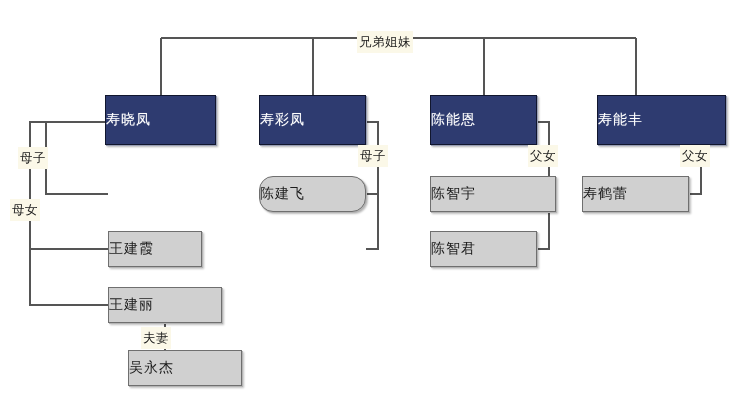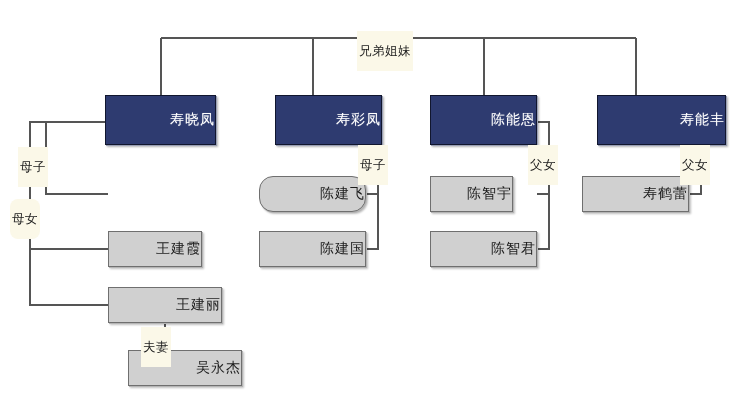--- a/index.html
+++ b/index.html
@@ -8,21 +8,21 @@
     background:#ffffff;
     font-family:"Liberation Sans","DejaVu Sans",sans-serif;
     overflow:hidden;
   }
   #canvas{position:relative;width:743px;height:414px;}
   svg.wires{position:absolute;left:0;top:0;width:743px;height:414px;pointer-events:none;}
 
   .node{
     position:absolute;
     box-sizing:border-box;
-    display:flex;align-items:center;justify-content:flex-end;
+    display:flex;align-items:center;justify-content:flex-start;
     font-size:14px;
     letter-spacing:1px;
     white-space:nowrap;
     z-index:3;
   }
   .node.primary{
     background:#2e3b70;
     color:#ffffff;
     border:1px solid #11162e;
     box-shadow:1px 1px 0 #9aa0b5, 2px 2px 2px rgba(0,0,0,.30);
@@ -34,21 +34,21 @@
     border:1px solid #6f6f6f;
     box-shadow:1px 1px 0 #b5b5b5, 2px 2px 2px rgba(0,0,0,.25);
   }
 
   .rel{
     position:absolute;
     background:#fbf8e8;
     color:#1a1a1a;
     font-size:12.5px;
     line-height:14px;
-    padding:13px 2px;
+    padding:4px 2px;
     white-space:nowrap;
     letter-spacing:.5px;
     z-index:5;
   }
 </style>
 </head>
 <body>
 
 <div id="canvas">
 
@@ -74,21 +74,21 @@
       <path d="M537,122 H549 V194 H537"></path>
       <path d="M549,194 V249 H537"></path>
 
       <path d="M689,122 H701 V194 H689"></path>
     </g>
   </svg>
 
   <div class="node primary" style="left:105px;top:95px;width:111px;height:50px;">
     <span>寿晓凤</span>
   </div>
-  <div class="node primary" style="left:259px;top:95px;width:107px;height:50px;margin-left:16px;">
+  <div class="node primary" style="left:259px;top:95px;width:107px;height:50px;">
     <span>寿彩凤</span>
   </div>
   <div class="node primary" style="left:430px;top:95px;width:107px;height:50px;">
     <span>陈能恩</span>
   </div>
   <div class="node primary" style="left:597px;top:95px;width:129px;height:50px;">
     <span>寿能丰</span>
   </div>
 
   <div class="node secondary" style="left:108px;top:231px;width:94px;height:36px;">
@@ -96,34 +96,31 @@
   </div>
   <div class="node secondary" style="left:108px;top:287px;width:114px;height:36px;">
     <span>王建丽</span>
   </div>
   <div class="node secondary" style="left:108px;top:350px;width:114px;height:36px;margin-left:20px;">
     <span>吴永杰</span>
   </div>
   <div class="node secondary" style="left:259px;top:176px;width:107px;height:36px;border-radius:14px;">
     <span>陈建飞</span>
   </div>
-  <div class="node secondary" style="left:259px;top:231px;width:107px;height:36px;">
-    <span>陈建国</span>
-  </div>
-  <div class="node secondary" style="left:430px;top:176px;width:83px;height:36px;padding-left:32px;">
+  <div class="node secondary" style="left:430px;top:176px;width:126px;height:36px;">
     <span>陈智宇</span>
   </div>
   <div class="node secondary" style="left:430px;top:231px;width:107px;height:36px;">
     <span>陈智君</span>
   </div>
   <div class="node secondary" style="left:582px;top:176px;width:107px;height:36px;">
     <span>寿鹤蕾</span>
   </div>
 
   <div class="rel" style="left:357px;top:31px;">兄弟姐妹</div>
   <div class="rel" style="left:18px;top:147px;">母子</div>
-  <div class="rel" style="left:10px;top:199px;border-radius:8px;">母女</div>
+  <div class="rel" style="left:10px;top:199px;">母女</div>
   <div class="rel" style="left:358px;top:145px;">母子</div>
   <div class="rel" style="left:528px;top:145px;">父女</div>
   <div class="rel" style="left:680px;top:145px;">父女</div>
   <div class="rel" style="left:141px;top:327px;">夫妻</div>
 
 </div>
 
 </body></html>

